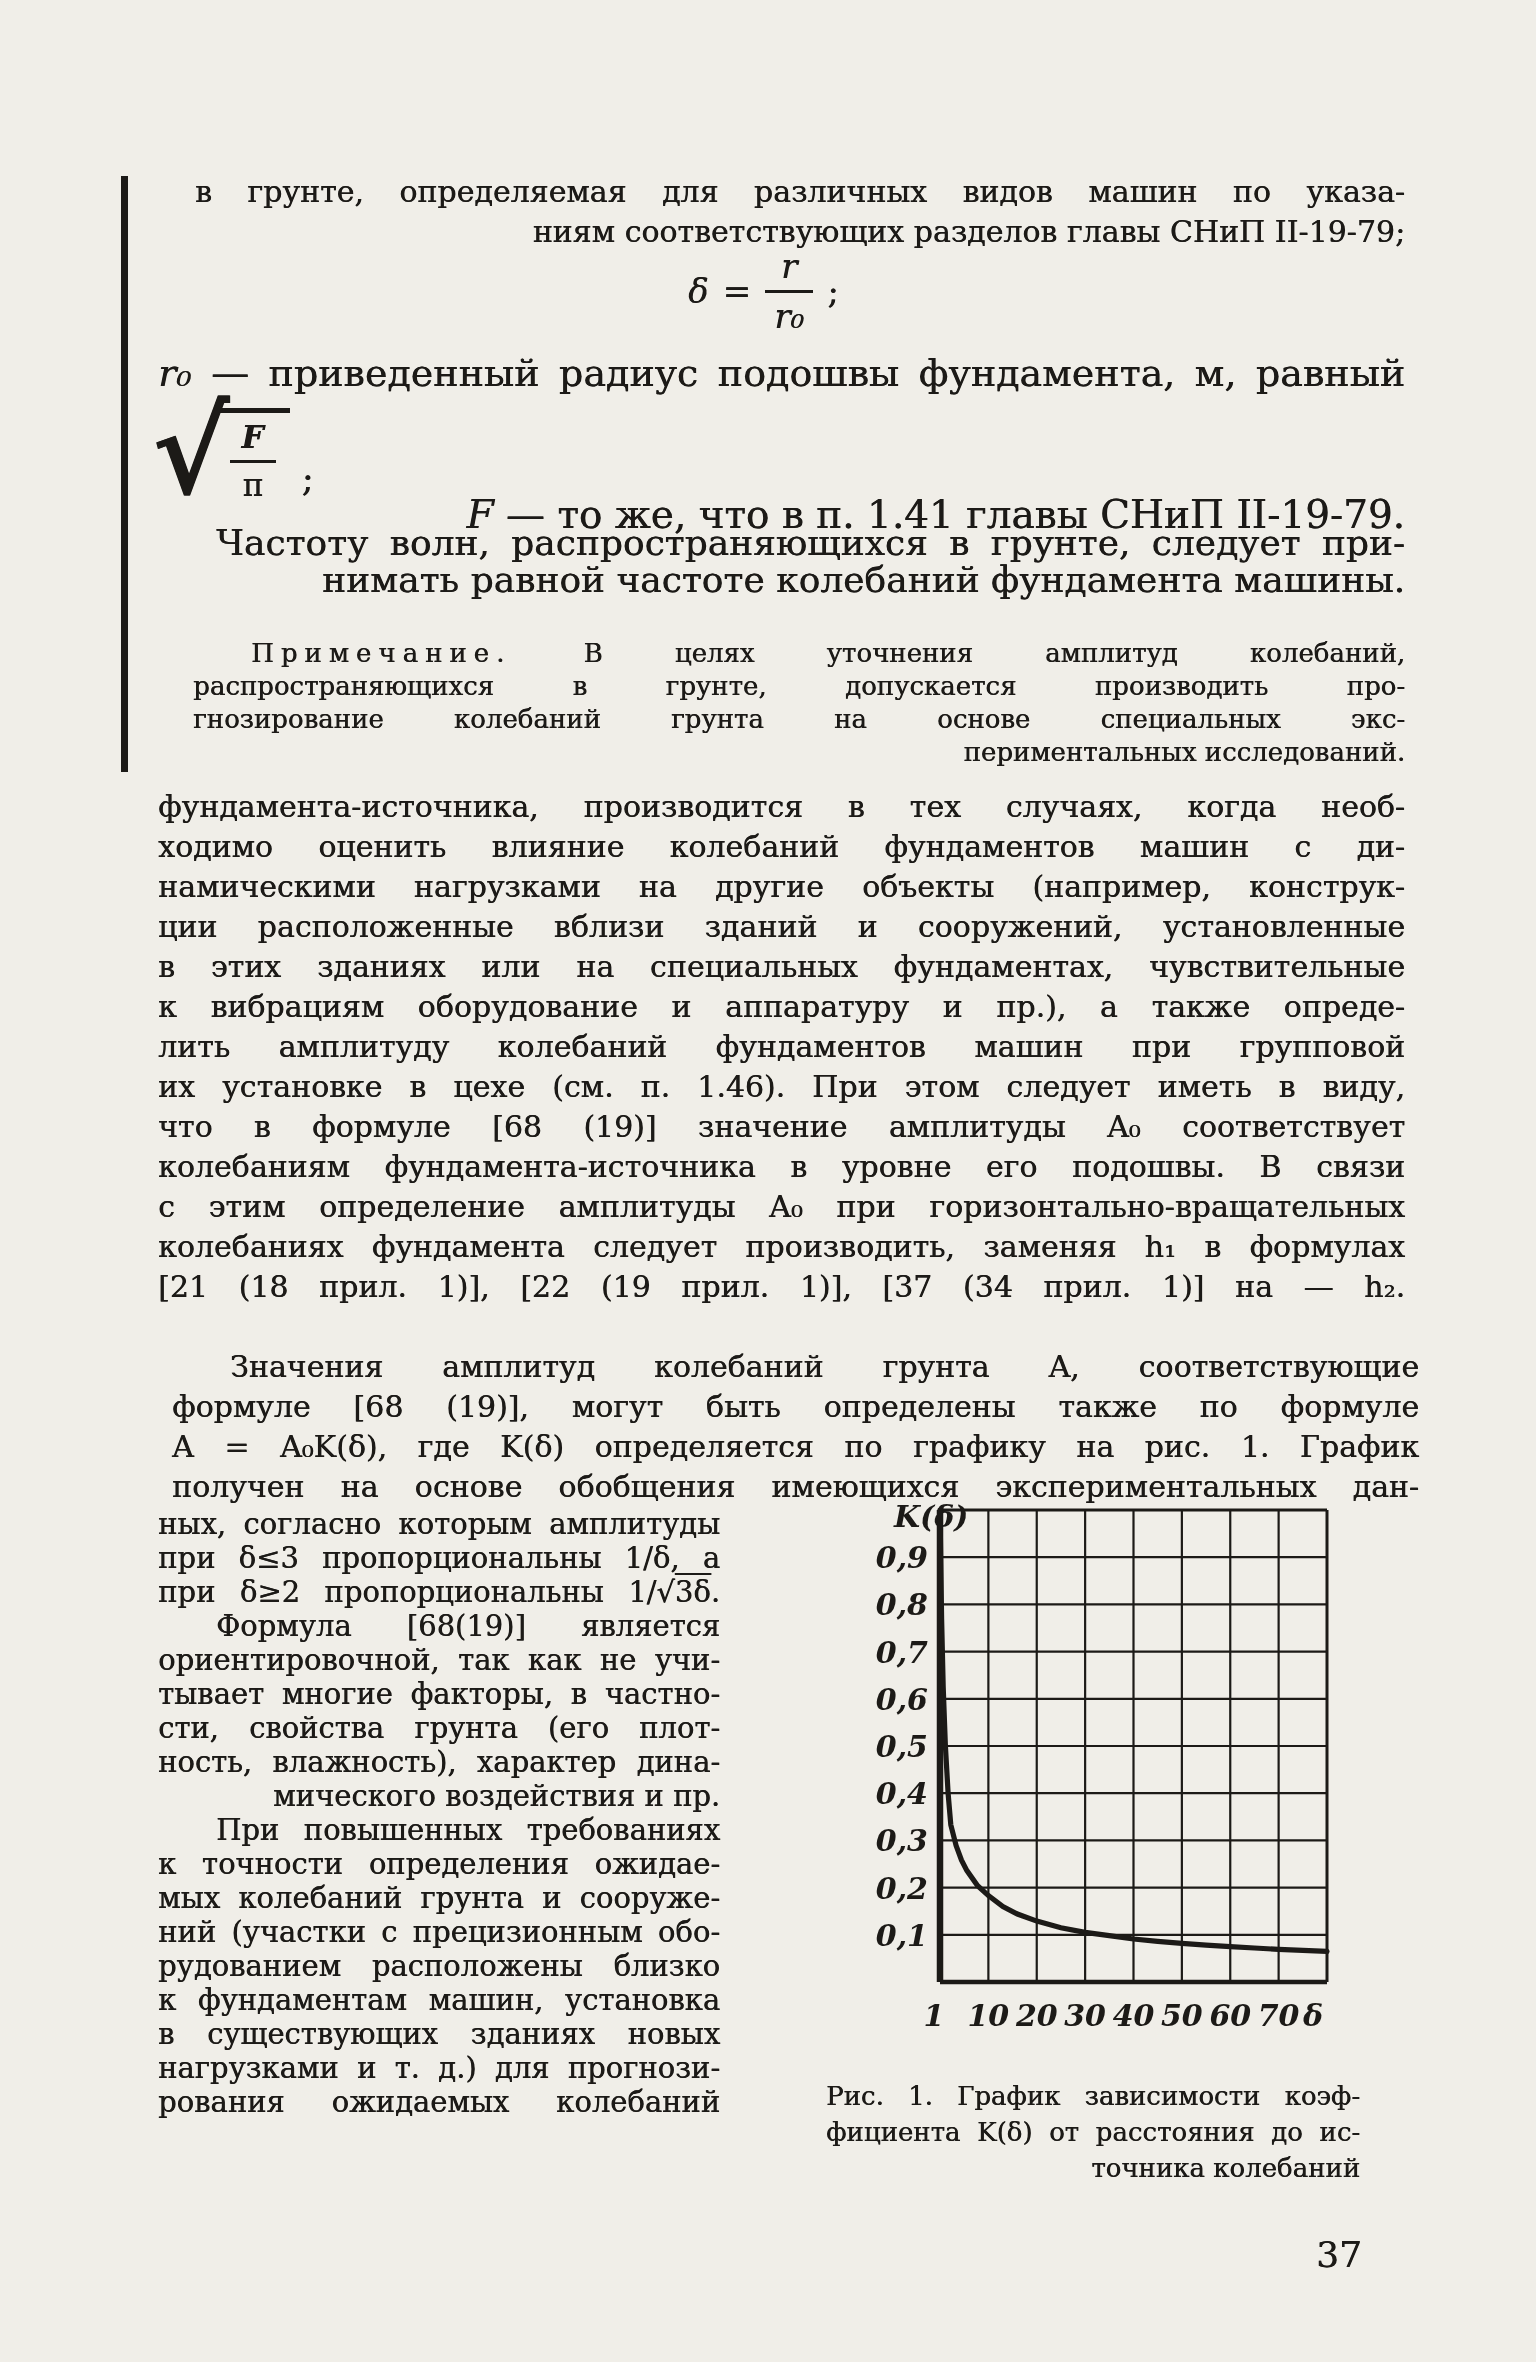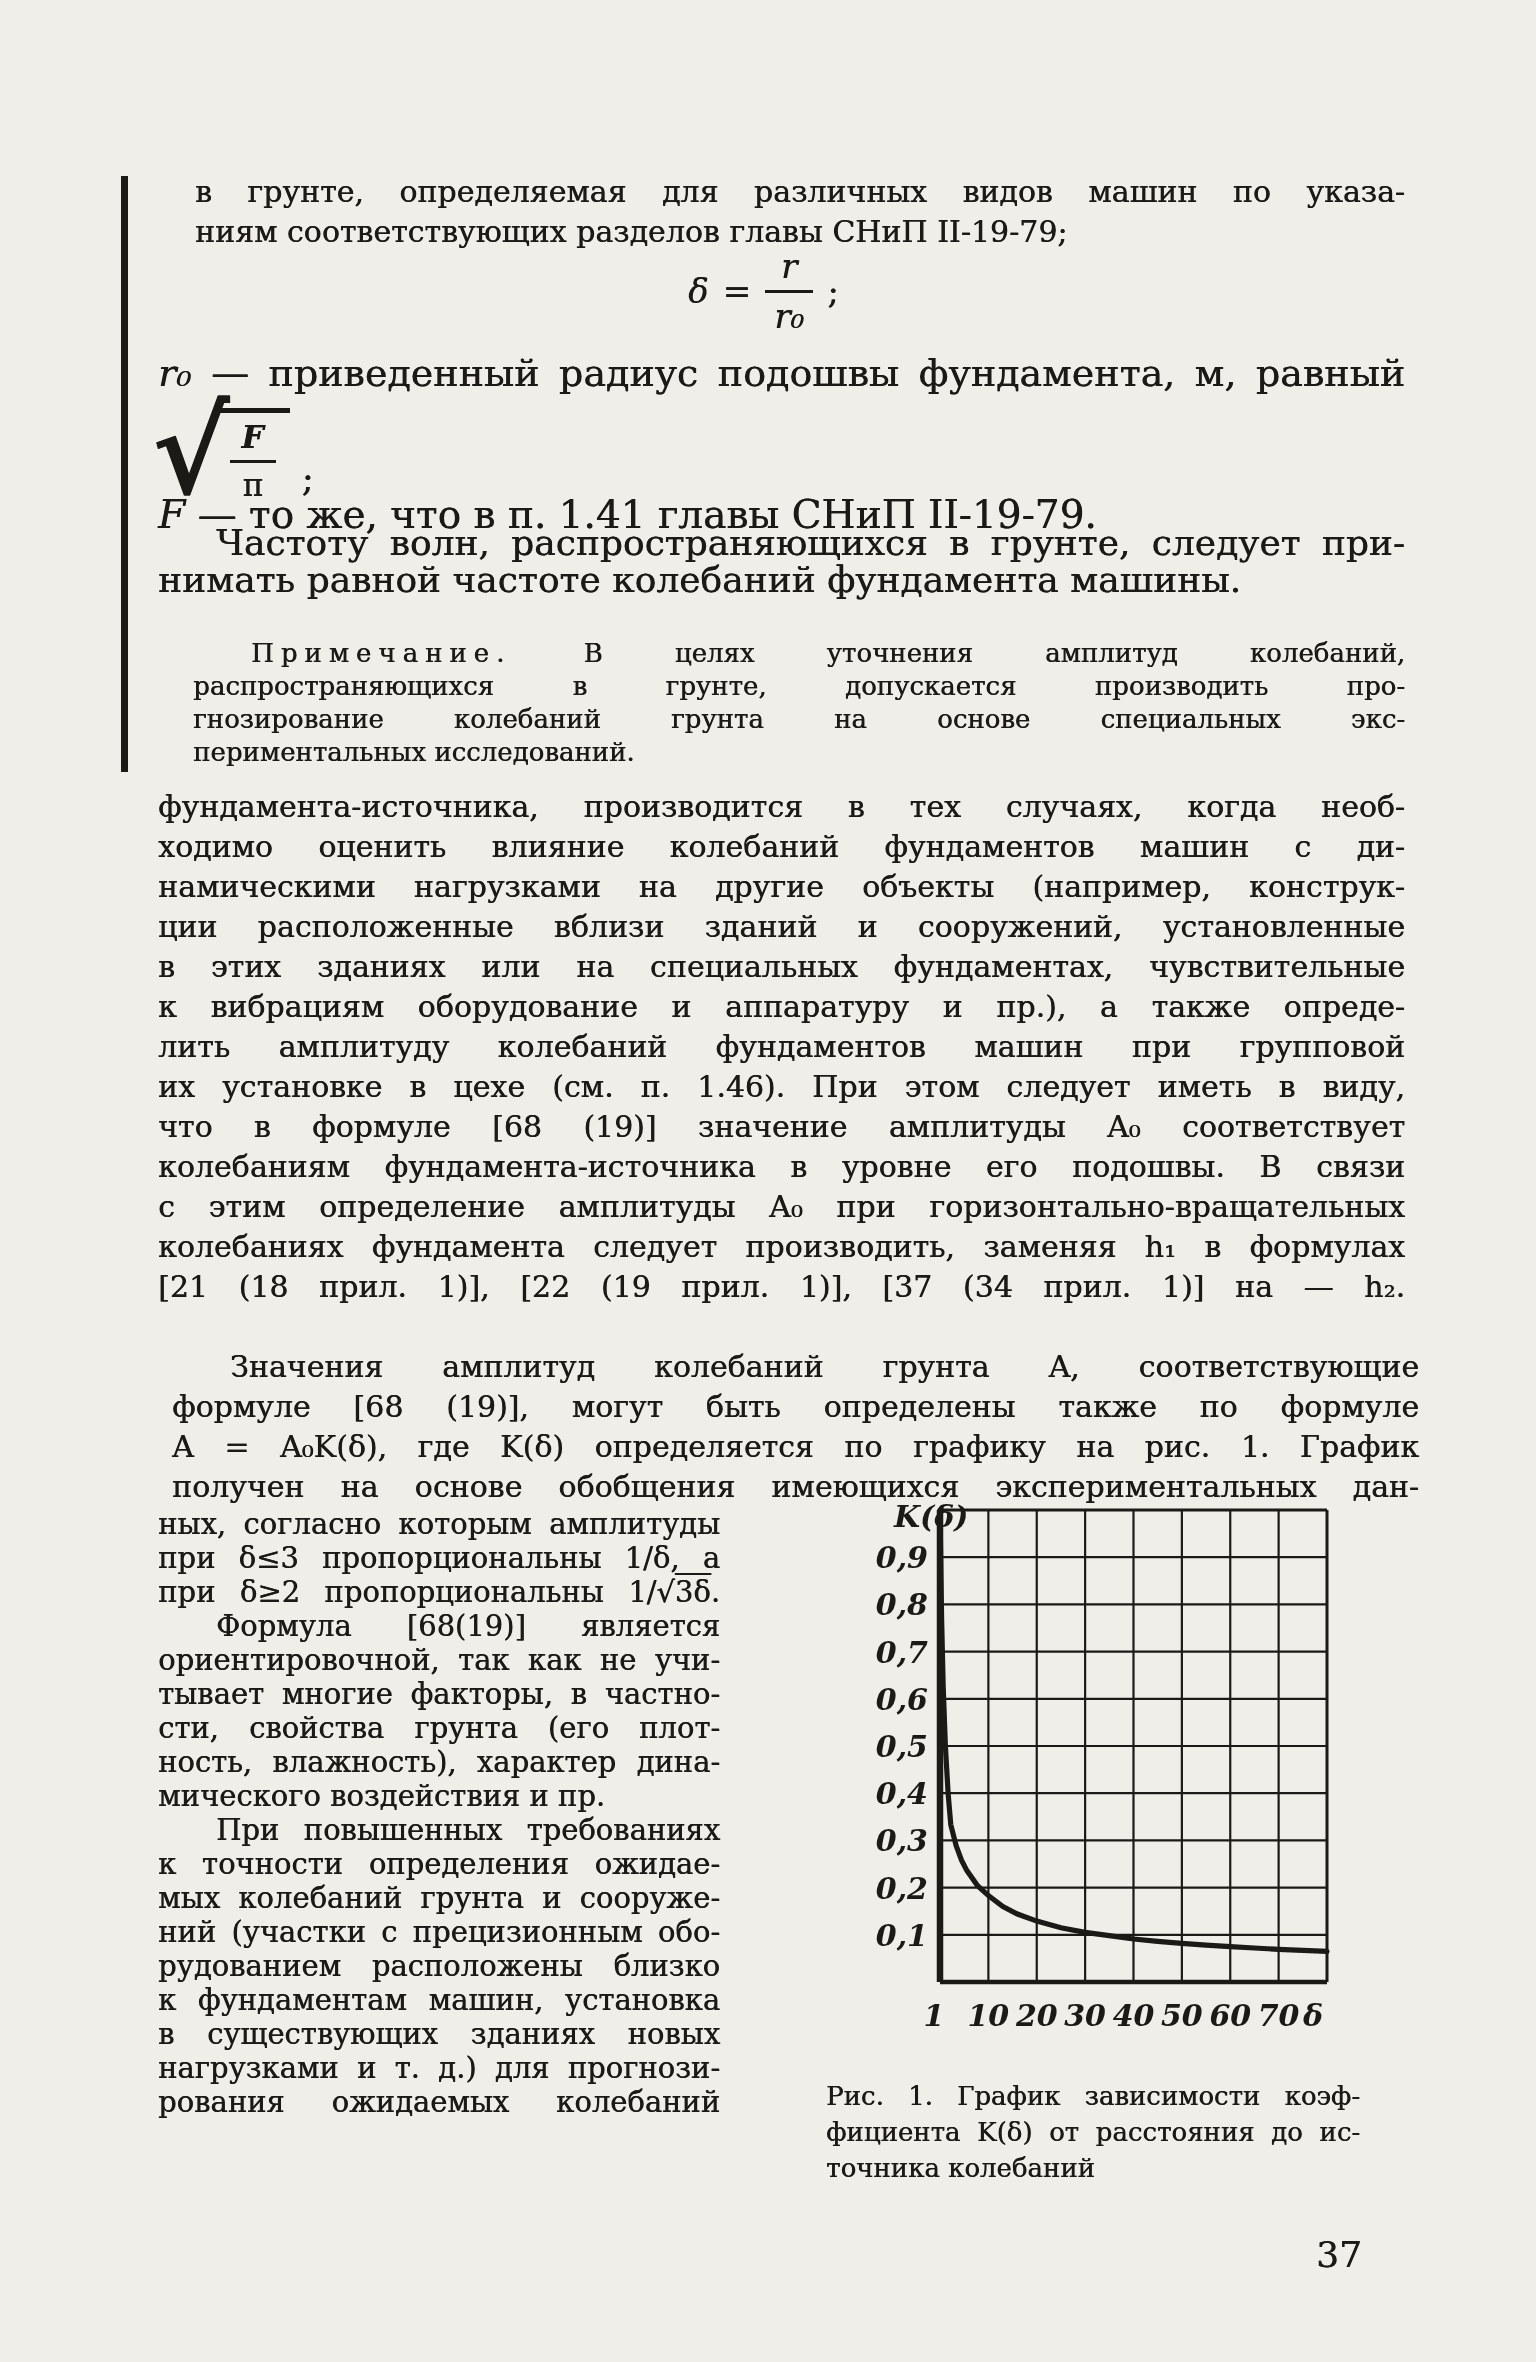--- a/index.html
+++ b/index.html
@@ -3,21 +3,21 @@
 <meta charset="utf-8">
 <style>
   :root{ --ink:#1c1a17; --paper:#f0eee8; }
   *{margin:0;padding:0;box-sizing:border-box}
   html,body{width:1536px;height:2362px}
   body{background:var(--paper);font-family:"DejaVu Serif","Liberation Serif",serif;color:var(--ink);position:relative;overflow:hidden}
   .page{position:absolute;inset:0;background:var(--paper)}
   .tb{position:absolute;text-shadow:0.5px 0 0 currentColor}
   .ln{white-space:normal}
   .ln.j{text-align:justify;text-align-last:justify}
-  .ln.e{text-align:left;text-align-last:auto}
+  .ln.e{text-align:right;text-align-last:auto}
   .ln.fj{text-align:justify;text-align-last:justify;text-indent:58px}
   .it{font-style:italic}
   .sp{letter-spacing:7px}
   .ov{text-decoration:overline}
   #revbar{position:absolute;left:121px;top:176px;width:7px;height:596px;background:var(--ink)}
   #intro{left:195px;top:172px;width:1210px;font-size:30px;line-height:40px}
   #f-delta{left:688px;top:246px;display:flex;align-items:center;gap:14px;font-size:34px;text-shadow:0.5px 0 0 currentColor;position:absolute}
   .fd-frac{display:inline-flex;flex-direction:column;align-items:center}
   .fd-num{font-style:italic;padding:0 16px 4px;border-bottom:3px solid var(--ink)}
   .fd-den{font-style:italic;padding-top:3px}

